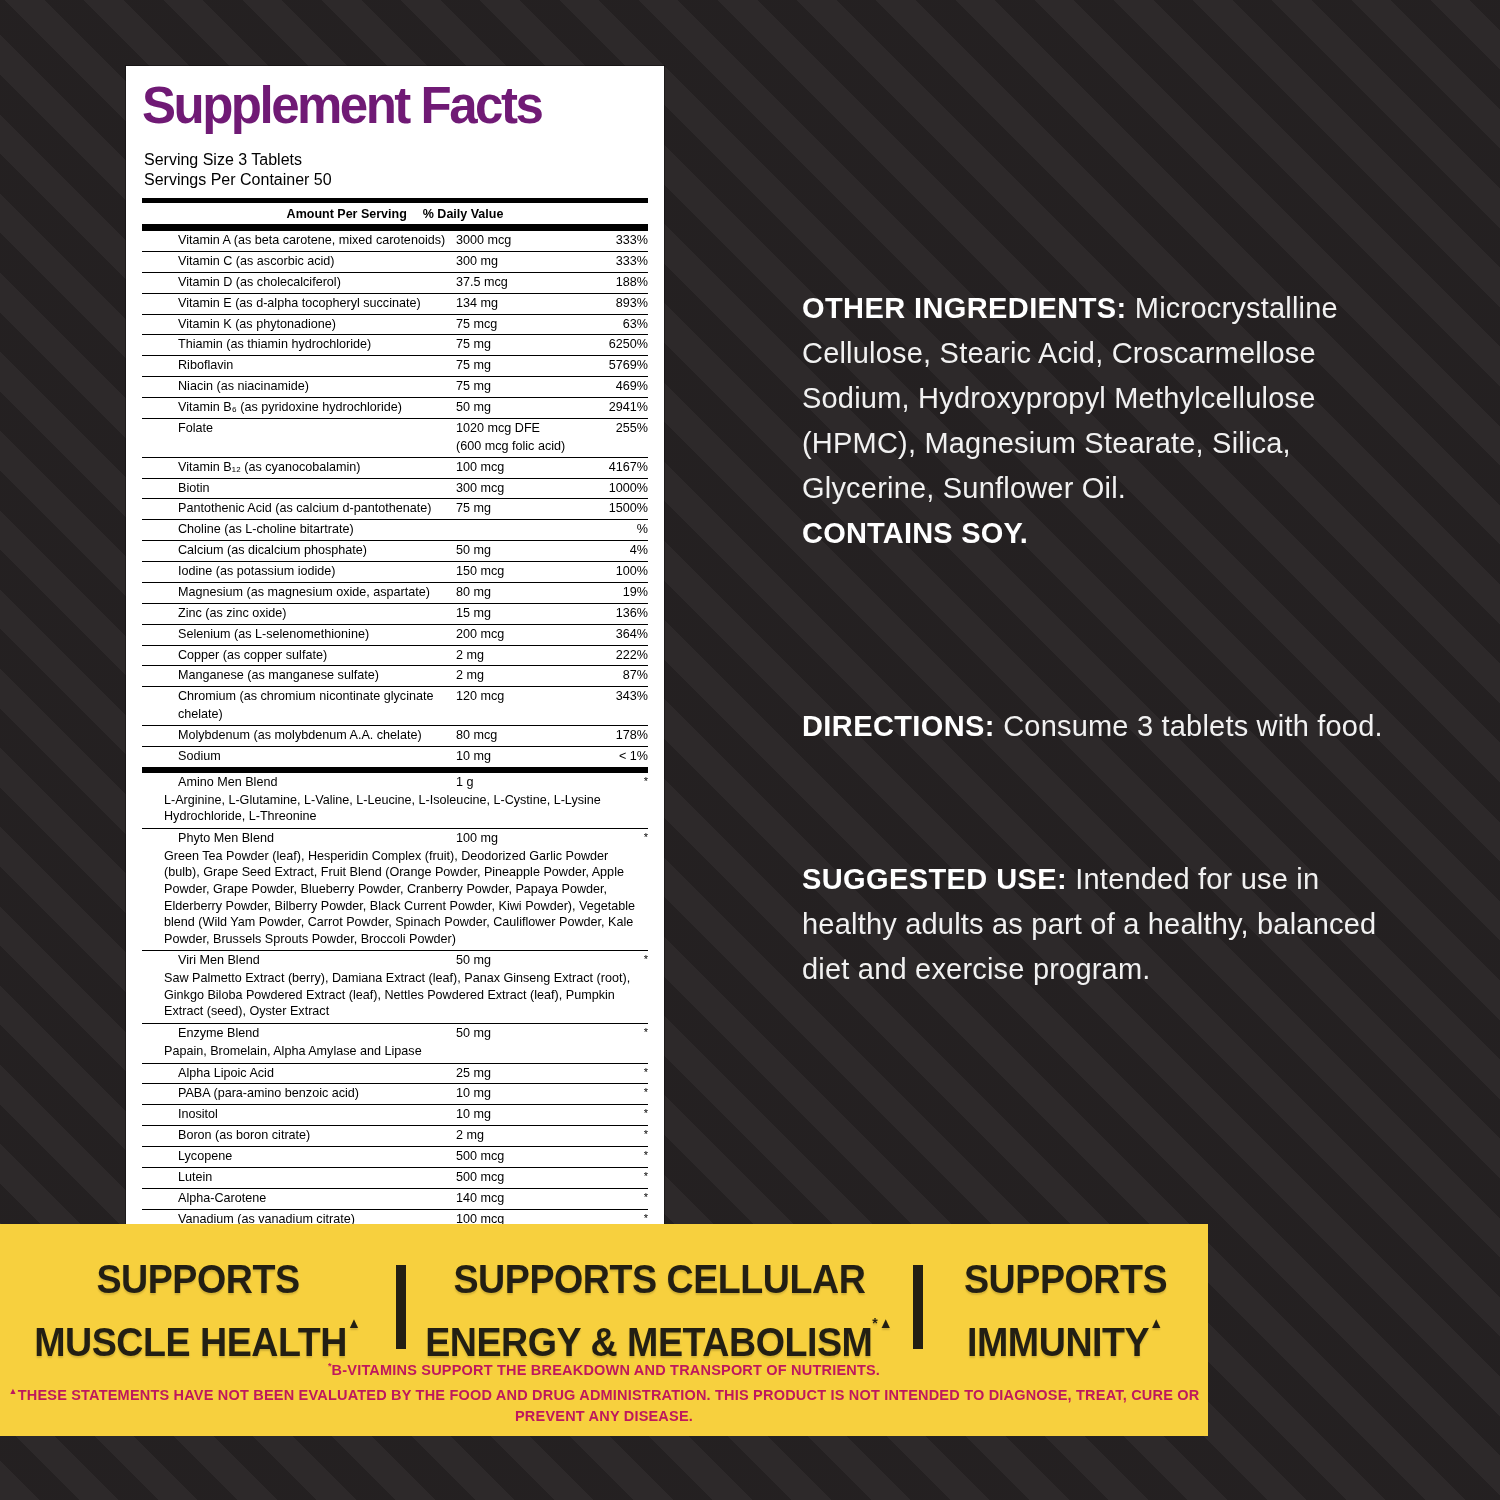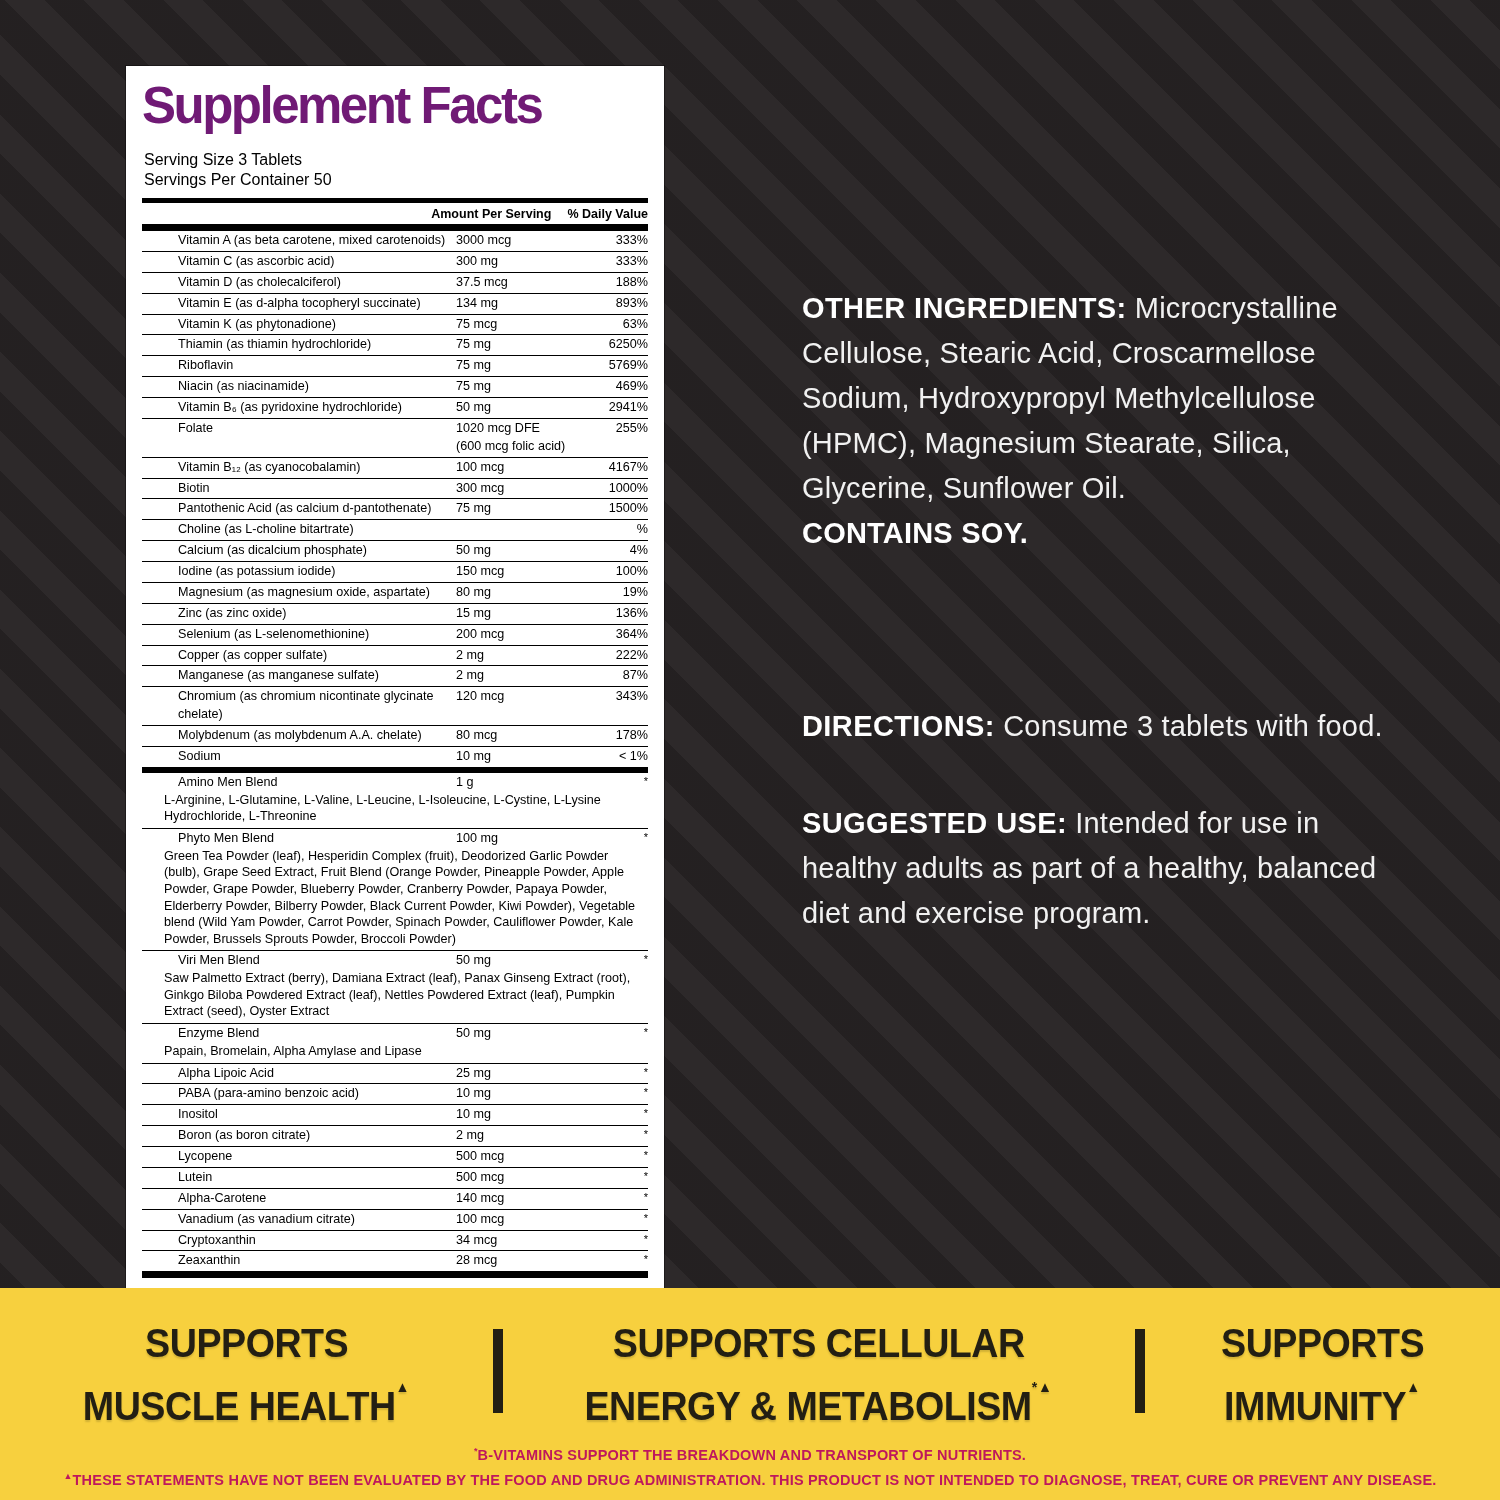--- a/index.html
+++ b/index.html
@@ -25,21 +25,21 @@
   .facts-title {
     font-size:51px; font-weight:bold; letter-spacing:-2.5px;
     line-height:1.02; color:#701a75;
   }
   .serving-line { font-size:16px; line-height:1.25; margin-left:2px; }
   .serving-line:first-of-type { margin-top:18px; }
   .bar { background:#000; width:100%; }
   .bar-mid { height:5px; margin-top:8px; }
   .bar-thick { height:7px; }
   .col-header {
-    display:flex; justify-content:flex-end; gap:16px;
+    display:flex; justify-content:center; gap:16px;
     font-size:12.5px; font-weight:bold; padding:4px 0 3px 0;
   }
   .rows { width:100%; }
   .row { border-top:1px solid #000; padding:1px 0; }
   .rows .row:first-child { border-top:0; }
   .row.thick-top { border-top:6px solid #000; }
   .row-main { display:flex; font-size:12.6px; line-height:1.42; }
   .c-name { flex:1 1 auto; padding-right:4px;margin-left:36px; }
   .c-amt  { width:132px; flex:0 0 132px; white-space:pre-line; }
   .c-dv   { width:60px; flex:0 0 60px; text-align:right; }
@@ -48,25 +48,25 @@
   .footnote { font-size:11px; padding-top:22px; }
 
   
   .right-text {
     position:absolute; left:802px; top:286px; width:616px;
     color:#f1f1f1; font-size:29px; line-height:45px; letter-spacing:0.2px;
   }
   .right-text b { color:#ffffff; font-weight:bold; letter-spacing:0.4px; }
   .p-contains  { font-weight:bold; color:#ffffff; }
   .p-directions { margin-top:148px; }
-  .p-suggested  { margin-top:52px; }
+  .p-suggested  { margin-top:108px; }
 
   
   .claims-band {
-    position:absolute; left:0; top:1288px; width:1500px; height:212px;
+    position:absolute; left:0; top:1224px; width:1208px; height:212px;
     background:#F7D03E; color:#231f13;
   }
   .claims-row {
     display:flex; align-items:center; height:150px; padding-top:22px;
   }
   .claim { text-align:center; font-weight:bold; transform:scaleX(0.94); }
   .claim-1 { flex:500 0 0; }
   .claim-2 { flex:640 0 0; }
   .claim-3 { flex:360 0 0; }
   .claim .cl1, .claim .cl2 {

